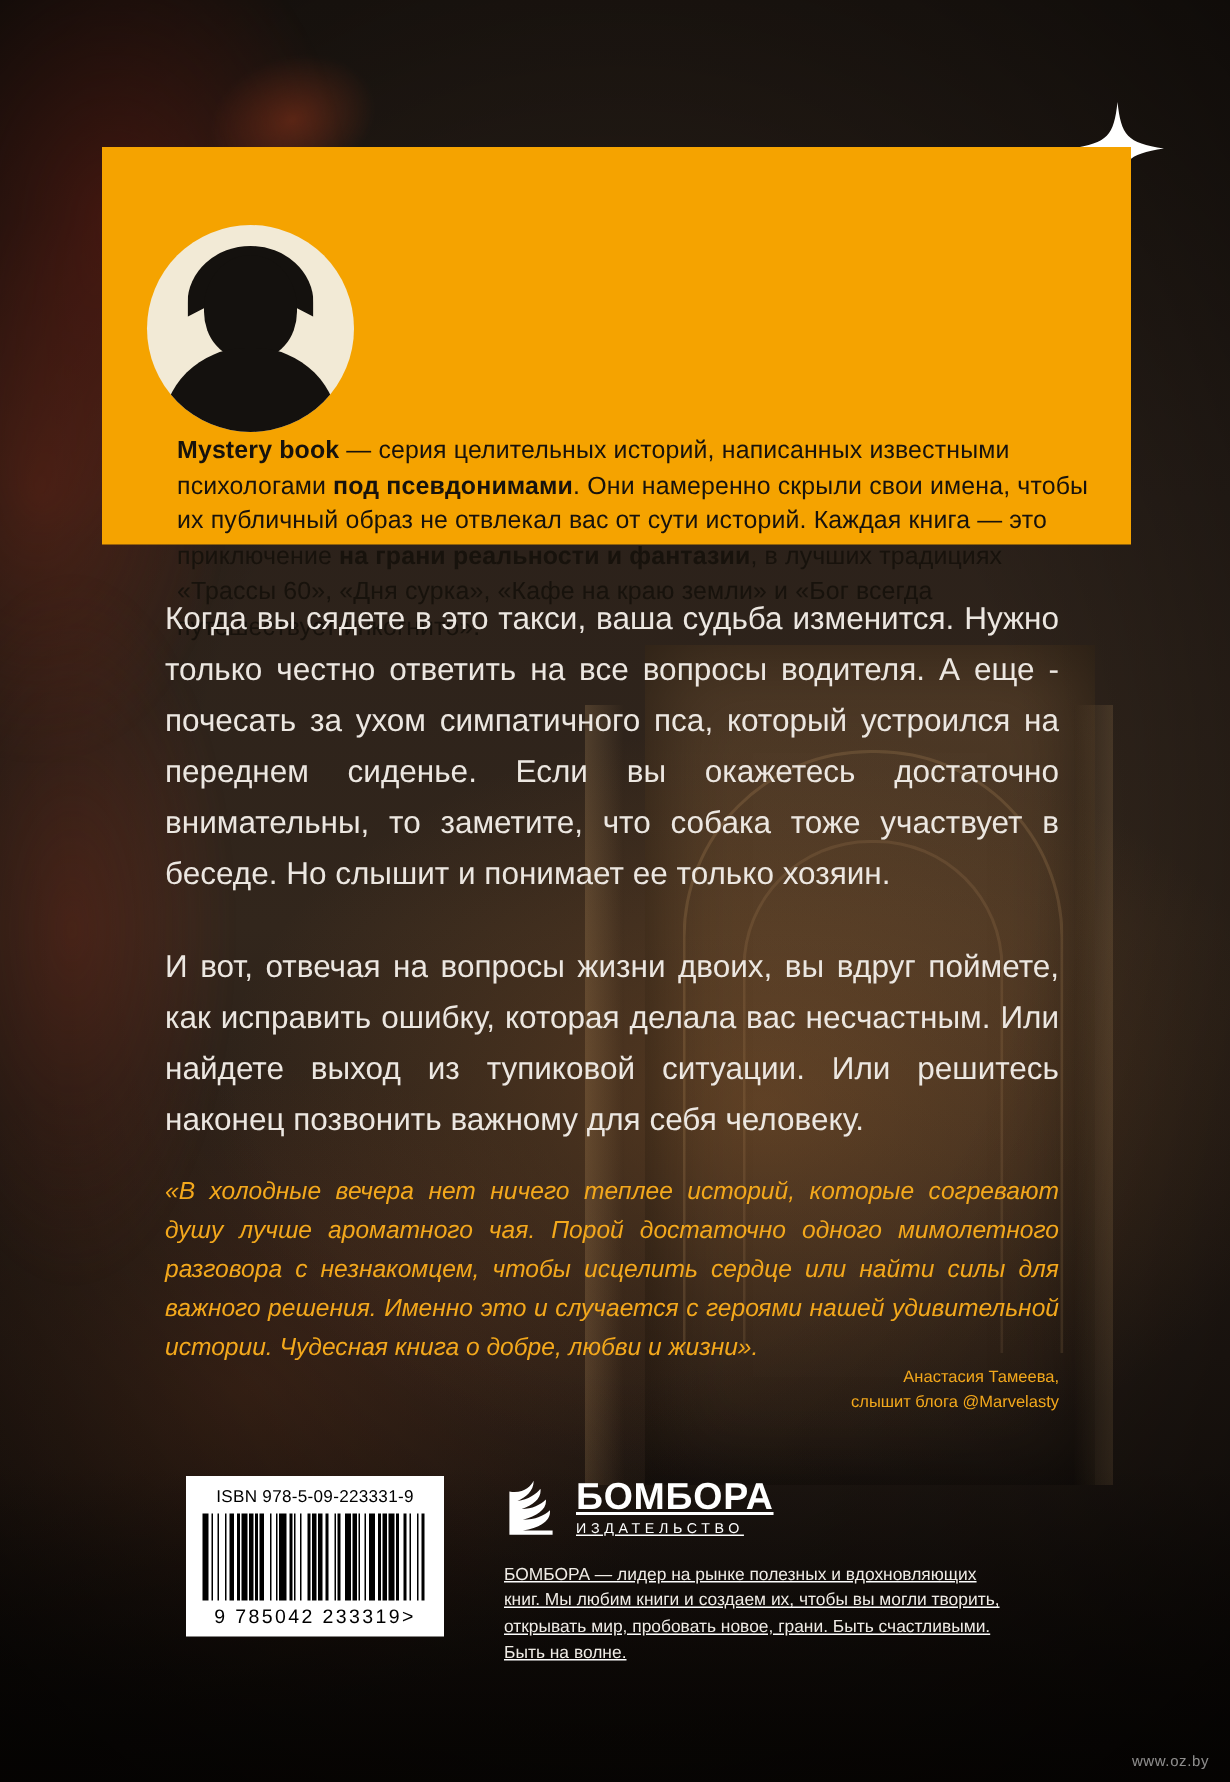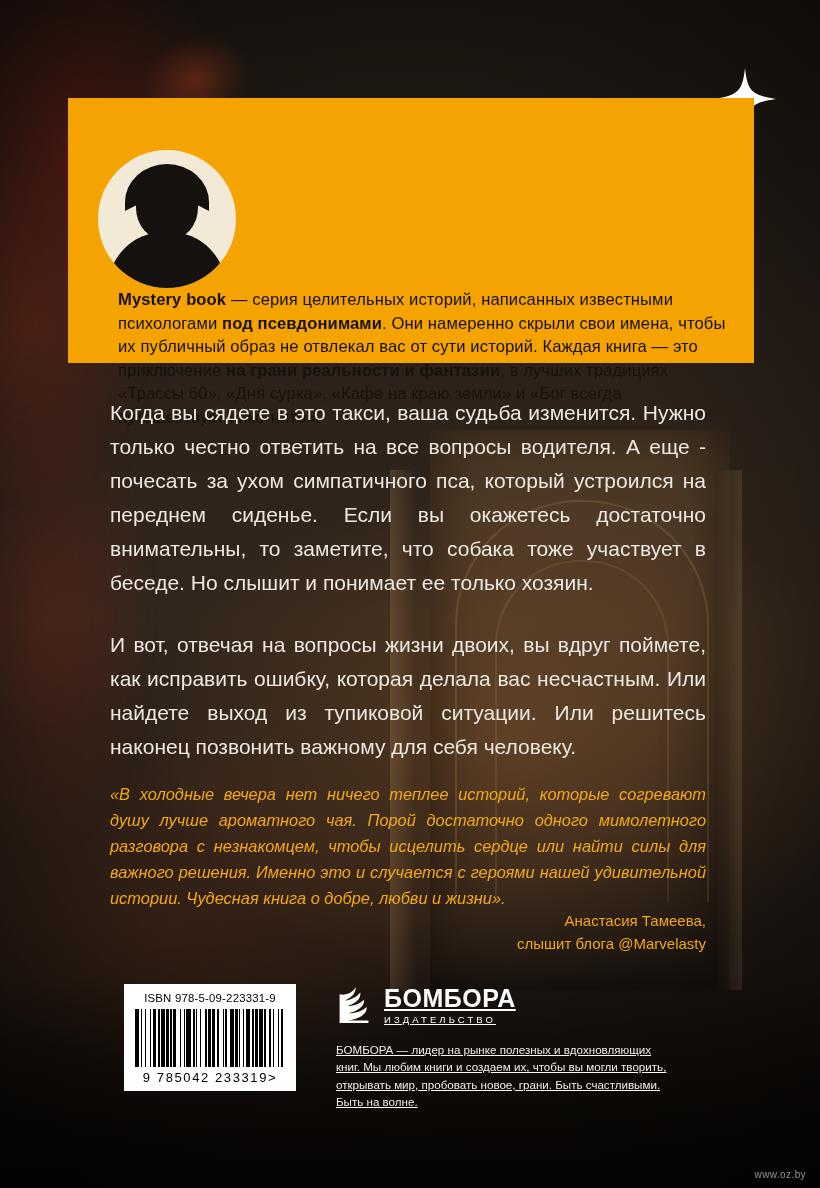--- a/index.html
+++ b/index.html
@@ -214,21 +214,21 @@
     line-height: 1.58;
     font-style: italic;
     text-align: justify;
   }
   .quote-author {
     position: absolute;
     left: 110px;
     top: 910px;
     width: 596px;
     color: #f3a81c;
-    font-size: 15px;
+    font-size: 11px;
     line-height: 1.5;
     text-align: right;
   }
   
   .isbn-block {
     position: absolute;
     left: 124px;
     top: 984px;
     width: 172px;
     background: #ffffff;

